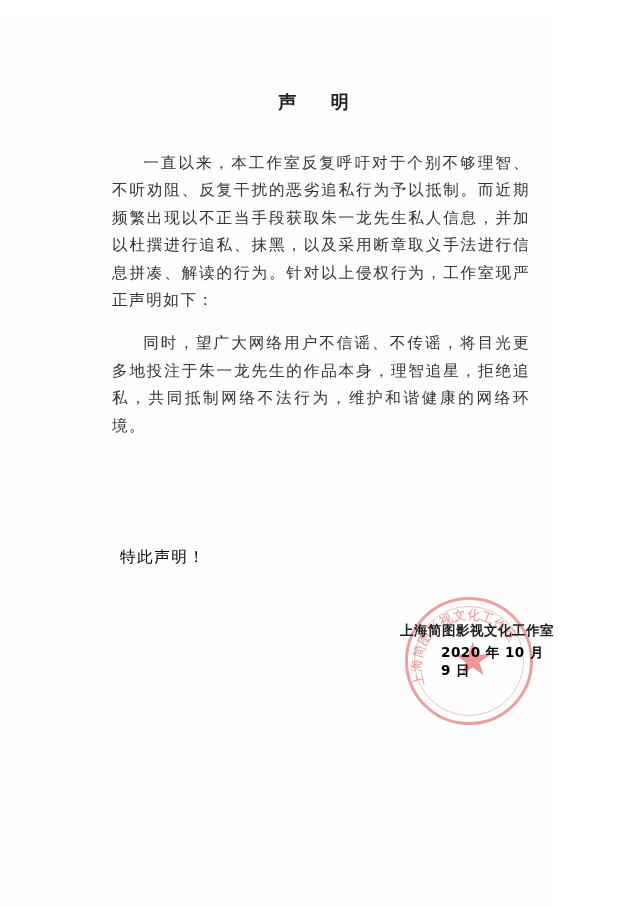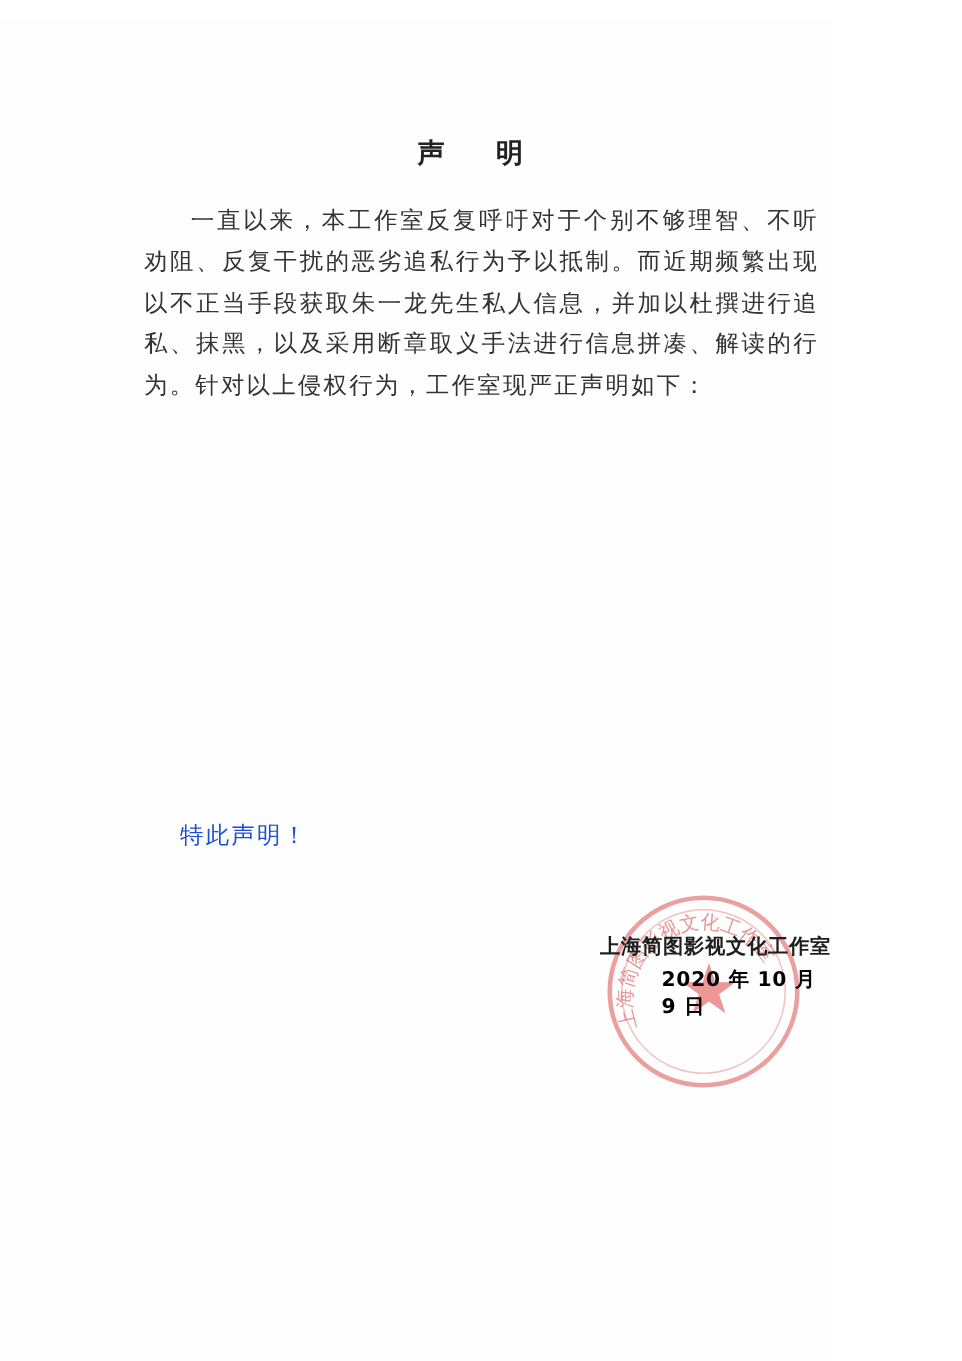--- a/index.html
+++ b/index.html
@@ -2,23 +2,23 @@
 <html><head>
 <meta charset="utf-8">
 <style>
   html, body { margin: 0; padding: 0; background: #ffffff; }
   body { width: 641px; height: 907px; position: relative; overflow: hidden;
          font-family: "DejaVu Serif", "Liberation Serif", serif; color: #2a2a2a; }
   .page { position: absolute; left: 0; top: 12px; width: 555px; height: 907px; background: #fefefe; }
   .title { position: absolute; top: 78px; left: 0; width: 641px; text-align: center;
            font-size: 18px; font-weight: bold; letter-spacing: 14px; color: #222; }
   .body-text { position: absolute; left: 96px; top: 122px; width: 450px; }
-  .para { font-size: 15.6px; line-height: 27.4px; text-indent: 2em; margin: 0; letter-spacing: 1.5px;
+  .para { font-size: 15.6px; line-height: 27.4px; text-indent: 2em; margin: 16px; letter-spacing: 1.5px;
           text-align: justify; color: #333; }
-  .closing { position: absolute; left: 120px; top: 535px; font-size: 15.6px; letter-spacing: 1.5px; color: #1d4ed8; }
+  .closing { position: absolute; left: 120px; top: 535px; font-size: 15.6px; letter-spacing: 1.5px; color: #000000; }
   .stamp { position: absolute; left: 405px; top: 585px; width: 128px; height: 128px; border-radius: 50%;
            border: 3px solid rgba(220, 80, 80, 0.55); box-sizing: border-box; }
   .stamp-inner { position: absolute; left: 6px; top: 6px; right: 6px; bottom: 6px; border-radius: 50%;
                  border: 1px solid rgba(220, 80, 80, 0.35); }
   .stamp-star { position: absolute; left: 44px; top: 36px; font-size: 46px; line-height: 46px;
                 color: rgba(225, 80, 80, 0.6); font-family: "DejaVu Sans", sans-serif; }
   .stamp-arc-text { position: absolute; left: 0; top: 0; width: 128px; height: 128px; }
   .stamp-arc-text svg text { fill: rgba(215, 80, 80, 0.6); font-size: 13px;
                              font-family: "DejaVu Serif", serif; }
   .signature { position: absolute; left: 400px; top: 610px; font-size: 13.5px; font-weight: bold;
@@ -27,20 +27,21 @@
           color: #000000; font-family: "DejaVu Sans", "Liberation Sans", sans-serif; letter-spacing: 0.5px; }
 </style>
 </head>
 <body>
 
 <div class="page">
   <div class="title">声 明</div>
 
   <div class="body-text">
     <p class="para">一直以来，本工作室反复呼吁对于个别不够理智、不听劝阻、反复干扰的恶劣追私行为予以抵制。而近期频繁出现以不正当手段获取朱一龙先生私人信息，并加以杜撰进行追私、抹黑，以及采用断章取义手法进行信息拼凑、解读的行为。针对以上侵权行为，工作室现严正声明如下：</p>
+    <p class="para">同时，望广大网络用户不信谣、不传谣，将目光更多地投注于朱一龙先生的作品本身，理智追星，拒绝追私，共同抵制网络不法行为，维护和谐健康的网络环境。</p>
   </div>
 
   <div class="closing">特此声明！</div>
 
   <div class="stamp">
     <div class="stamp-inner"></div>
     <div class="stamp-arc-text">
       <svg width="122" height="122" viewBox="0 0 122 122">
         <defs>
           <path id="arc" d="M 20,92 A 48,48 0 1,1 102,92"></path>

